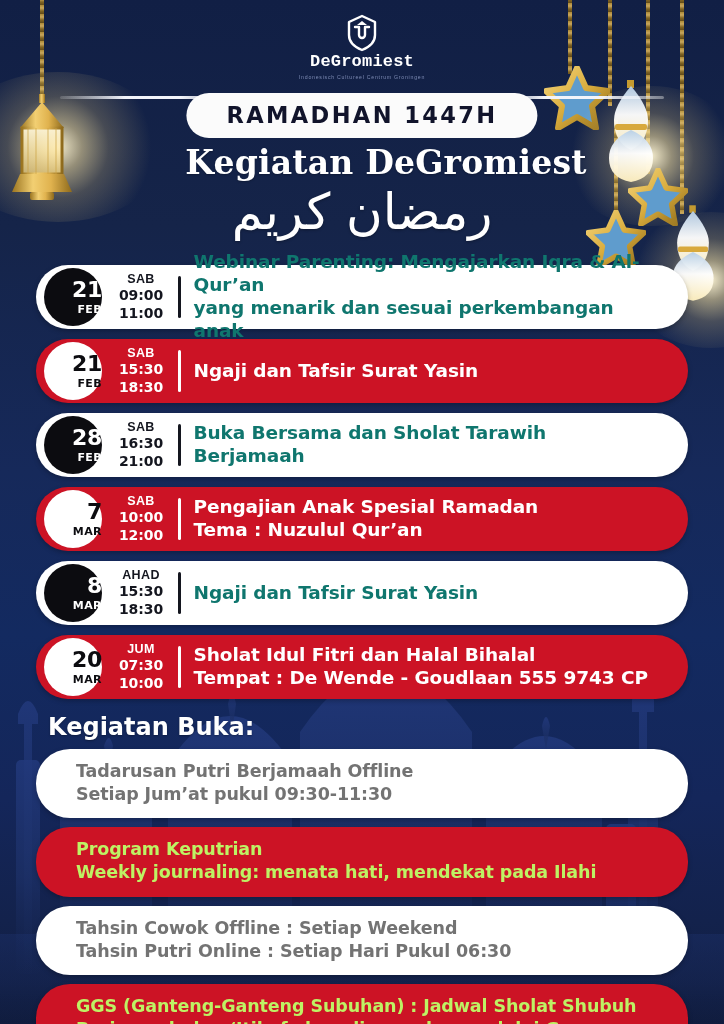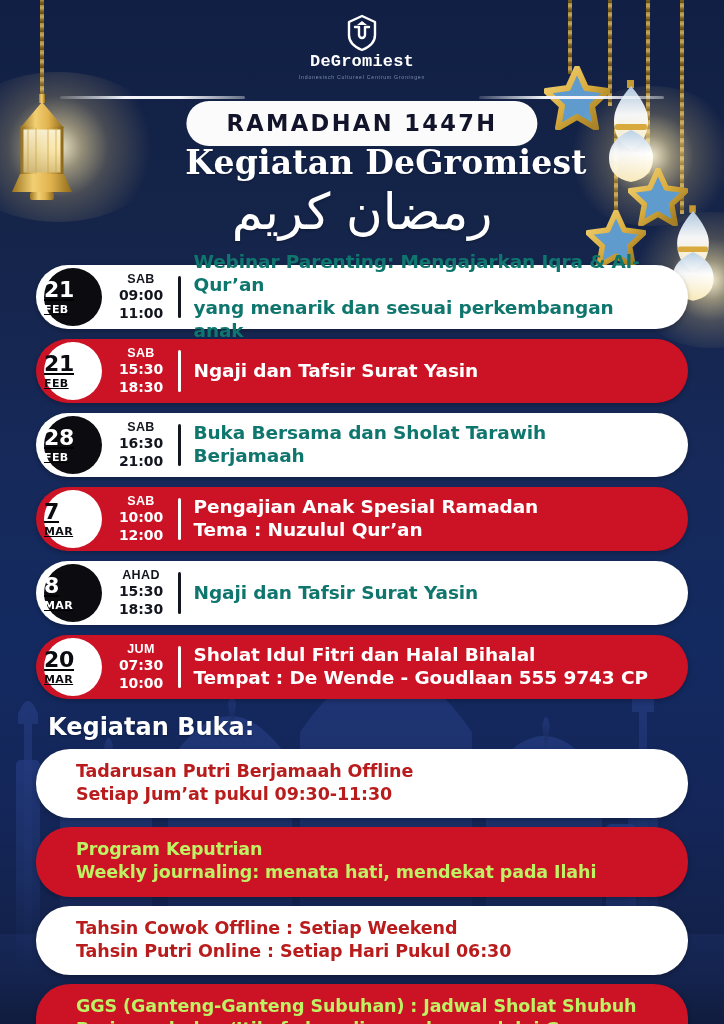--- a/index.html
+++ b/index.html
@@ -98,21 +98,21 @@
 
   .pill-row {
     position: relative;
     height: 46px;
     margin-top: 9px;
   }
 
   .ramadhan-pill {
     position: absolute;
     left: 50%;
-    top: 12px;
+    top: 4px;
     transform: translateX(-50%);
     background: #fbfbfb;
     color: #11142b;
     border-radius: 26px;
     padding: 9px 40px 10px;
     font-size: 22.5px;
     font-weight: bold;
     letter-spacing: 2.4px;
     white-space: nowrap;
     font-family: "DejaVu Sans", sans-serif;
@@ -160,24 +160,23 @@
   .event-card.light { background: #ffffff; }
   .event-card.dark  { background: #cc1325; }
 
   .date-badge {
     flex: 0 0 auto;
     width: 58px;
     height: 58px;
     border-radius: 50%;
     display: flex;
     flex-direction: column;
-    align-items: flex-start;
+    align-items: flex-end;
     justify-content: center;
     line-height: 1;
-    text-decoration: underline;
   }
   .event-card.light .date-badge { background: #0c0c10; }
   .event-card.dark  .date-badge { background: #ffffff; }
 
   .date-day {
     font-size: 22px;
     font-weight: bold;
     letter-spacing: -.3px;
     font-family: "DejaVu Sans", sans-serif;
   }
@@ -271,21 +270,21 @@
   .routine-card.light { background: #ffffff; }
   .routine-card.dark  { background: #cc1325; }
 
   .routine-line {
     font-size: 17.5px;
     font-weight: bold;
     line-height: 1.32;
     letter-spacing: -.1px;
     font-family: "DejaVu Sans", sans-serif;
   }
-  .routine-card.light .routine-line { color: #b91c1c; }
+  .routine-card.light .routine-line { color: #737373; }
   .routine-card.dark  .routine-line { color: #bef264; }
 </style>
 </head>
 <body>
 
 <div id="poster">
 
   <svg class="mosque-layer" viewBox="0 0 724 560" preserveAspectRatio="none">
     <defs>
       <linearGradient id="mq" x1="0" y1="0" x2="0" y2="1">

